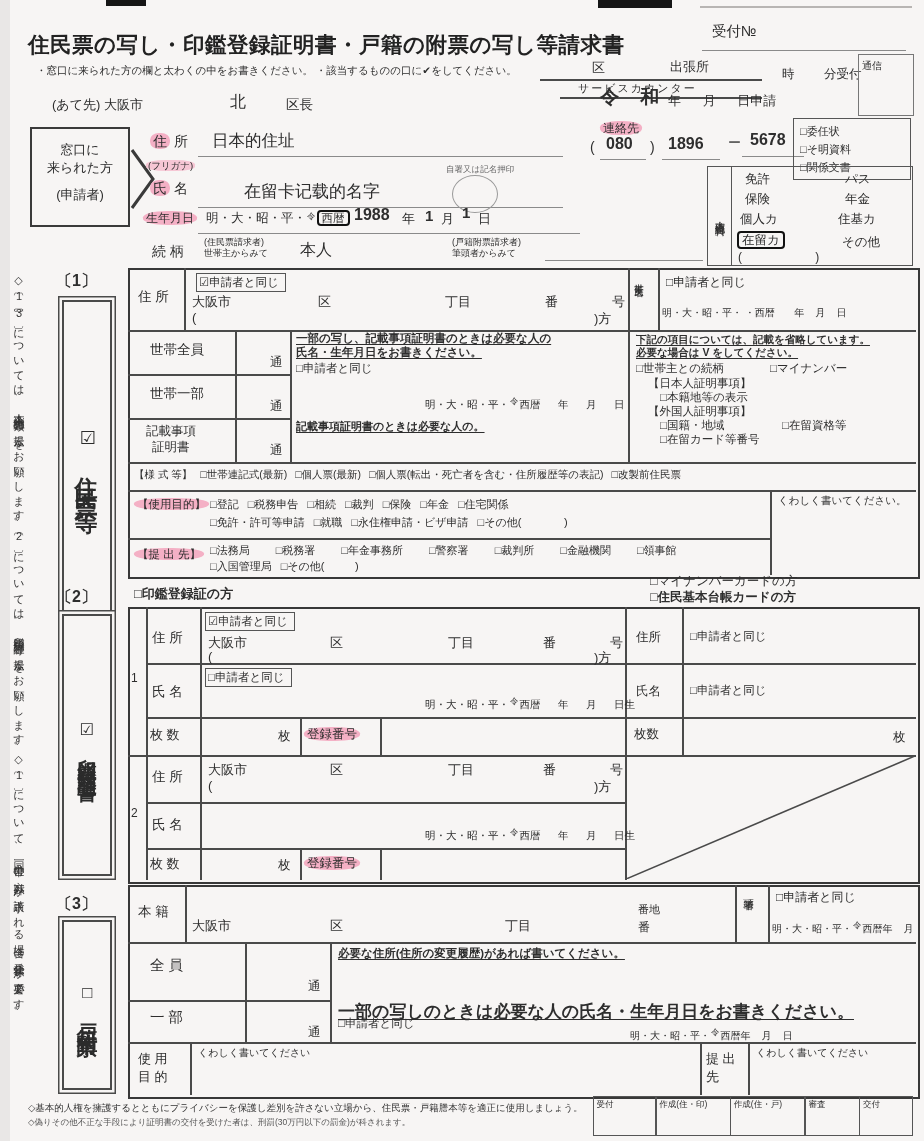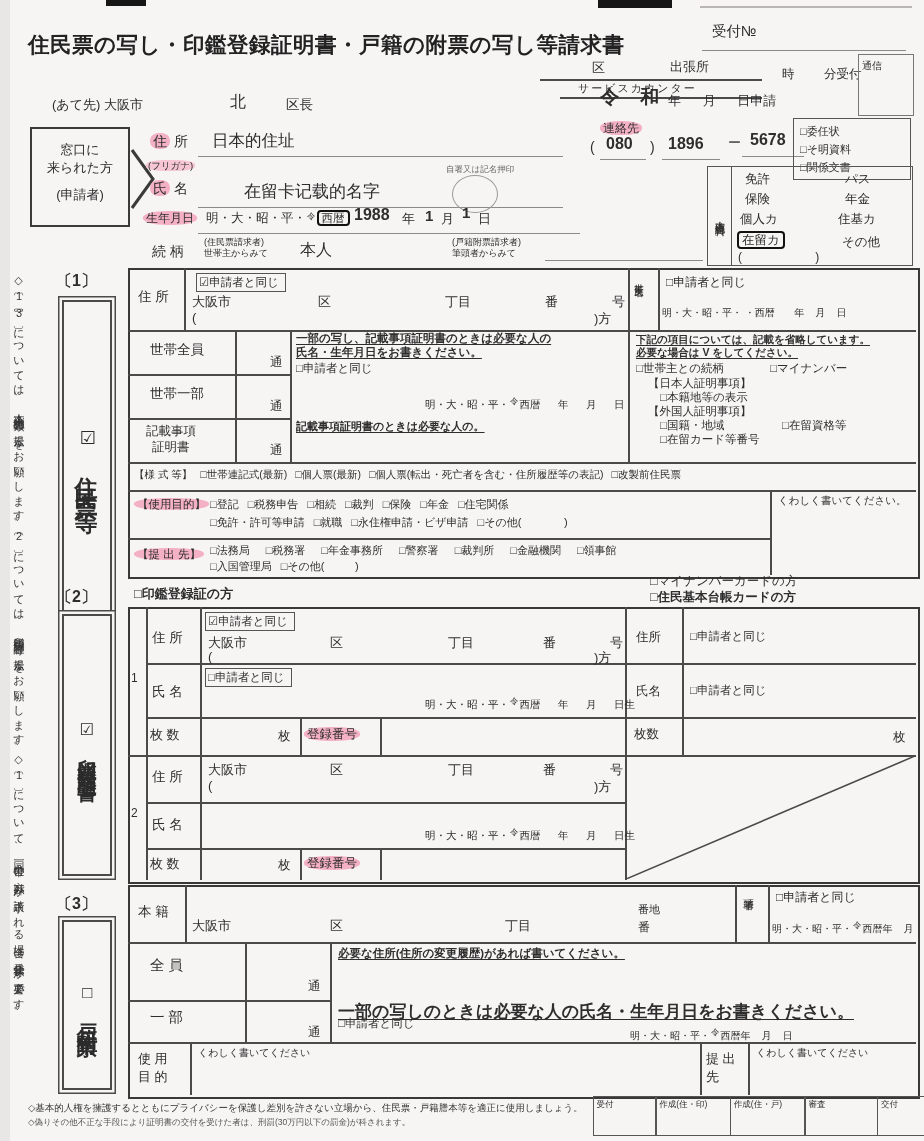--- a/index.html
+++ b/index.html
@@ -32,20 +32,21 @@
 <div class="page">
 
   <div class="a" style="left:0;top:0;width:10px;height:1141px;background:#e9e7e6"></div>
   <div class="a" style="left:106px;top:0;width:40px;height:6px;background:#161616"></div>
   <div class="a" style="left:598px;top:0;width:74px;height:8px;background:#161616"></div>
   <div class="a" style="left:700px;top:6px;width:212px;height:2px;background:#b8b5b3"></div>
 
   <div class="a" style="left:28px;top:30px;font-size:21.5px;font-weight:bold;letter-spacing:.5px;color:#222">住民票の写し・印鑑登録証明書・戸籍の附票の写し等請求書</div>
   <div class="a" style="left:712px;top:22px;font-size:14.5px">受付№</div>
   <div class="uline" style="left:702px;top:50px;width:204px"></div>
+  <div class="a" style="left:36px;top:64px;font-size:10.5px">・窓口に来られた方の欄と太わくの中をお書きください。 ・該当するものの口に✔をしてください。</div>
 
   <div class="a" style="left:592px;top:59px;font-size:13px">区</div>
   <div class="a" style="left:670px;top:58px;font-size:13px">出張所</div>
   <div class="hline" style="left:540px;top:79px;width:222px"></div>
   <div class="a" style="left:578px;top:81px;font-size:11px;letter-spacing:2px">サービスカウンター</div>
   <div class="hline" style="left:560px;top:97px;width:202px"></div>
   <div class="a" style="left:782px;top:66px;font-size:12.5px">時</div>
   <div class="a" style="left:824px;top:66px;font-size:12.5px">分受付</div>
   <div class="a" style="left:858px;top:54px;width:54px;height:60px;border:1.5px solid #777">
     <span style="font-size:10px;padding:2px 3px;display:inline-block">通信</span>
@@ -233,21 +234,21 @@
   </div>
   <div class="flexrow" style="left:210px;top:515px;font-size:11px;gap:9px">
     <span>□免許・許可等申請</span>
     <span>□就職</span>
     <span>□永住権申請・ビザ申請</span>
     <span class="pre">□その他(              )</span>
   </div>
   <div class="a" style="left:778px;top:494px;font-size:10.5px">くわしく書いてください。</div>
 
   <div class="a" style="left:134px;top:547px;font-size:11.5px"><span class="hl">【提 出 先】</span></div>
-  <div class="flexrow" style="left:210px;top:543px;font-size:11px;gap:16px">
+  <div class="flexrow" style="left:210px;top:543px;font-size:11px;gap:26px">
     <span>□法務局</span>
     <span>□税務署</span>
     <span>□年金事務所</span>
     <span>□警察署</span>
     <span>□裁判所</span>
     <span>□金融機関</span>
     <span>□領事館</span>
   </div>
   <div class="flexrow" style="left:210px;top:559px;font-size:11px;gap:9px">
     <span>□入国管理局</span>
@@ -360,17 +361,17 @@
   <div class="a" style="left:706px;top:1068px;font-size:13px">先</div>
   <div class="a" style="left:756px;top:1046px;font-size:10px">くわしく書いてください</div>
   <div class="a" style="left:754px;top:1058px;width:155px;height:34px"></div>
 
   <div class="a" style="left:28px;top:1102px;font-size:9.5px;color:#333">◇基本的人権を擁護するとともにプライバシーを保護し差別を許さない立場から、住民票・戸籍謄本等を適正に使用しましょう。</div>
   <div class="a" style="left:28px;top:1117px;font-size:8.5px;color:#555">◇偽りその他不正な手段により証明書の交付を受けた者は、刑罰(30万円以下の罰金)が科されます。</div>
   <div class="flexrow" style="left:594px;top:1096px">
     <div class="stamp" style="width:64px;height:40px">受付</div>
     <div class="stamp" style="width:76px;height:40px">作成(住・印)</div>
     <div class="stamp" style="width:76px;height:40px">作成(住・戸)</div>
-    <div class="stamp" style="width:74px;height:40px">審査</div>
+    <div class="stamp" style="width:56px;height:40px">審査</div>
     <div class="stamp" style="width:54px;height:40px">交付</div>
   </div>
 
 </div>
 
 </body></html>

